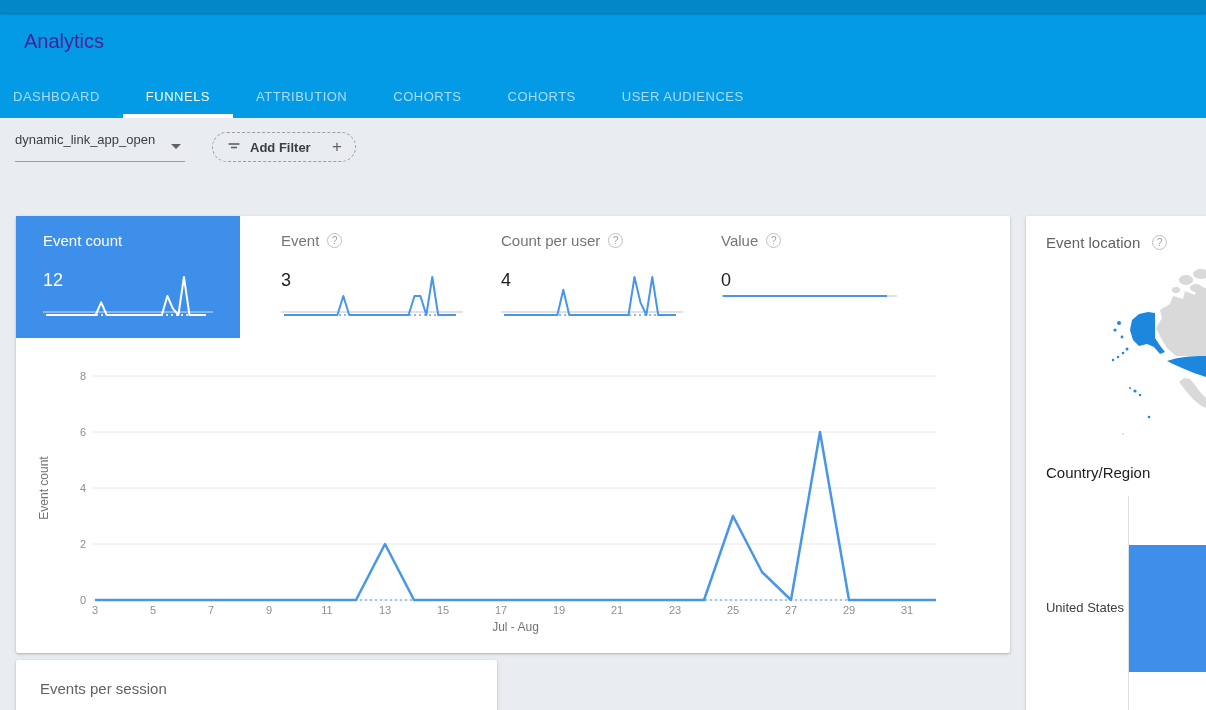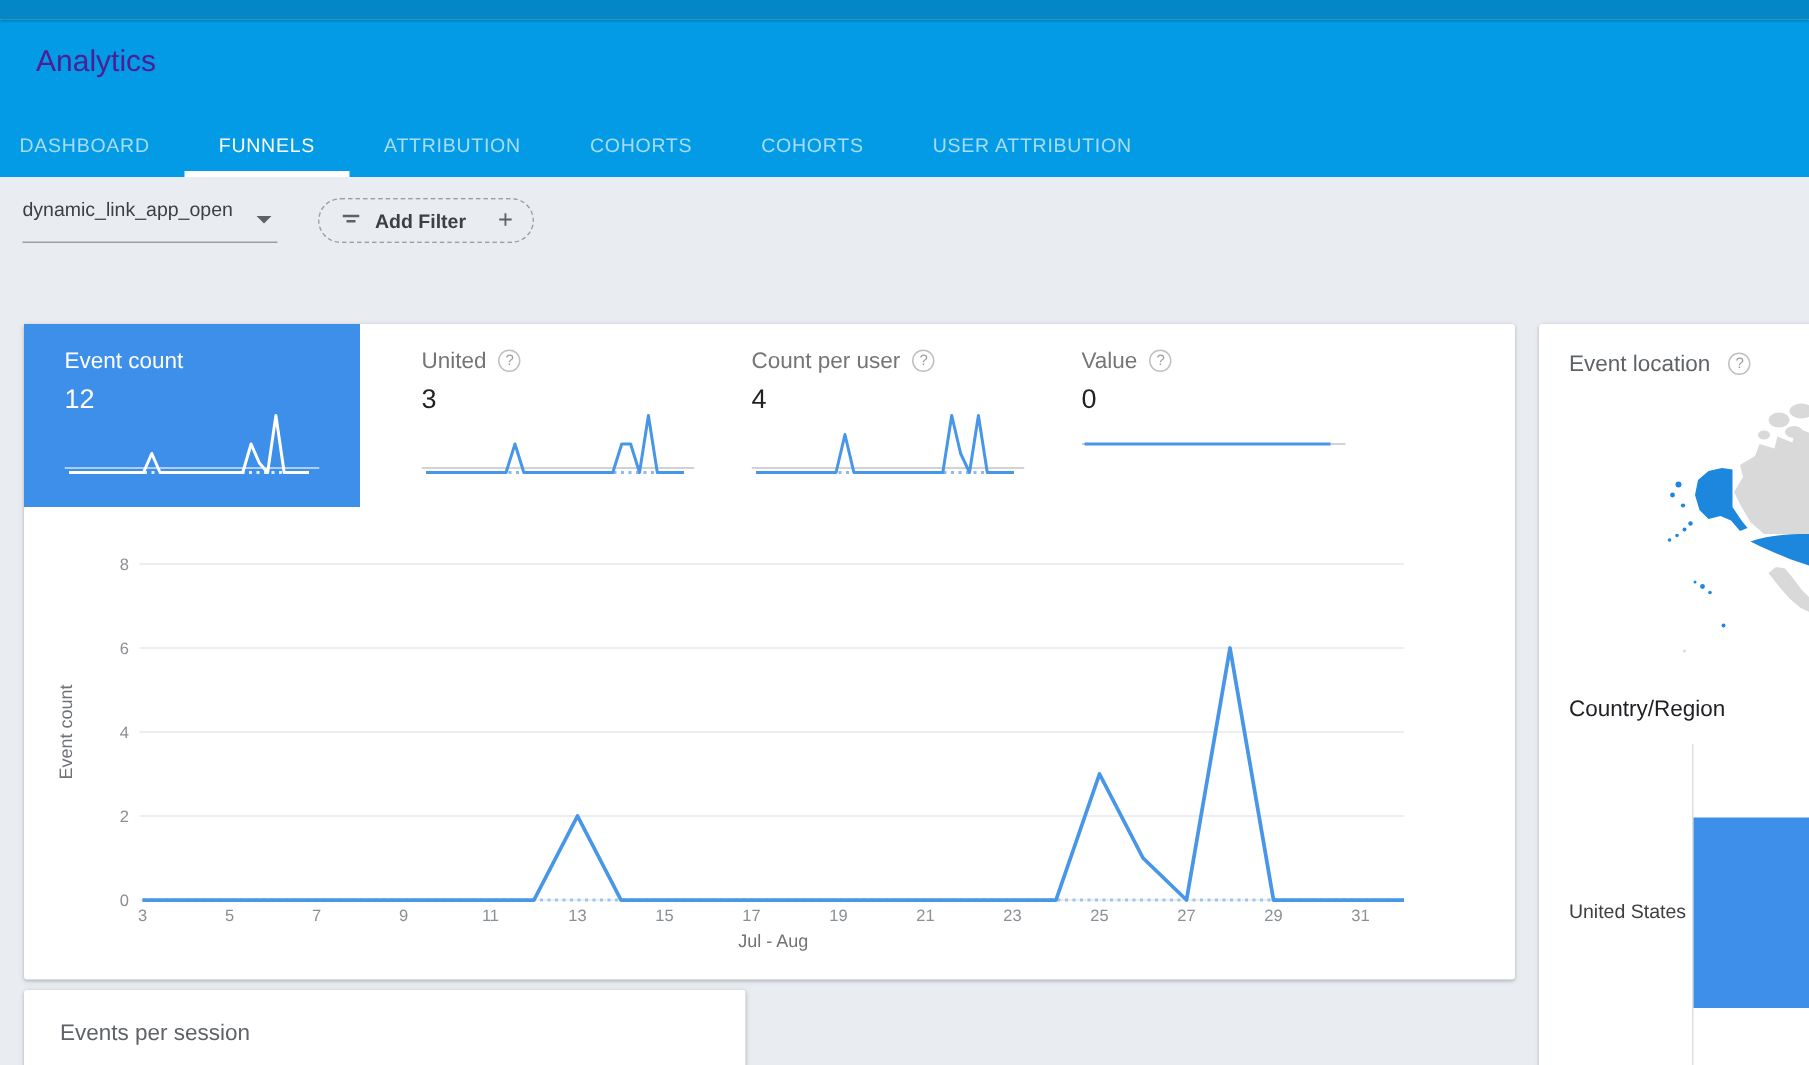--- a/index.html
+++ b/index.html
@@ -36,21 +36,21 @@
           box-shadow:0 1px 2px rgba(0,0,0,.18), 0 1px 4px rgba(0,0,0,.1); }
   .main-card   { left:16px; top:216px; width:994px; height:437px;padding-left:48px; }
   .right-card  { left:1026px; top:216px; width:220px; height:520px; overflow:hidden; }
   .bottom-card { left:16px; top:660px; width:481px; height:80px; }
 
   
   .metric-tile { position:absolute; top:0; height:122px; width:220px; padding:16px 0 0 25px; cursor:pointer; }
   .metric-tile.selected { width:224px; background:var(--accent,#3e8fe9); padding-left:27px; }
   .metric-label { display:flex; align-items:center; gap:8px; font-size:15px; color:#757575; }
   .metric-tile.selected .metric-label { color:#fff; }
-  .metric-value { margin-top:7px; font-size:18px; color:#212121; }
+  .metric-value { margin-top:21px; font-size:18px; color:#212121; }
   .metric-tile.selected .metric-value { color:#fff; }
   .help { width:15px; height:15px; border:1px solid #c0c0c0; border-radius:50%; color:#9e9e9e;
           font-size:10px; line-height:13px; display:inline-flex; align-items:center; justify-content:center; cursor:pointer; flex:0 0 auto; }
   .spark { position:absolute; left:25px; top:52px; }
   .metric-tile.selected .spark { left:27px; }
   .spark .axisline { stroke:#c3c3c3; stroke-width:1; }
   .spark .dots { stroke:#8db9ee; stroke-width:2; stroke-dasharray:2,3; fill:none; }
   .spark .line { stroke:var(--chart-line,#4796e8); stroke-width:2; fill:none; stroke-linejoin:round; }
   .metric-tile.selected .spark .axisline { stroke:rgba(255,255,255,.75); }
   .metric-tile.selected .spark .dots { stroke:rgba(255,255,255,.85); }
@@ -84,21 +84,21 @@
 
 <div class="top-strip"></div>
 <div class="header">
   <div class="app-title">Analytics</div>
   <nav class="tabs">
     <a class="tab">DASHBOARD</a>
     <a class="tab active">FUNNELS</a>
     <a class="tab">ATTRIBUTION</a>
     <a class="tab">COHORTS</a>
     <a class="tab">COHORTS</a>
-    <a class="tab">USER ATTRIBUTION</a>
+    <a class="tab">USER AUDIENCES</a>
   </nav>
 </div>
 
 <div class="event-select">
   <span class="val">dynamic_link_app_open</span>
   <span class="dd-arrow"></span>
 </div>
 <button class="add-filter">
   <svg class="filter-ic" width="16" height="16" viewBox="0 0 16 16">
     <line x1="2.5" y1="5" x2="13.5" y2="5"></line>
@@ -117,21 +117,21 @@
     <div class="metric-value">12</div>
     <svg class="spark" width="170" height="62">
         <line class="axisline" x1="0" x2="170" y1="44" y2="44"></line>
         <line class="dots" x1="3" x2="163" y1="47" y2="47"></line>
         <polyline class="line" points="3,47 8.517241379310345,47 14.03448275862069,47 19.551724137931036,47 25.06896551724138,47 30.586206896551722,47 36.10344827586207,47 41.62068965517241,47 47.13793103448276,47 52.6551724137931,47 58.172413793103445,34.333333333333336 63.689655172413794,47 69.20689655172414,47 74.72413793103448,47 80.24137931034483,47 85.75862068965517,47 91.27586206896552,47 96.79310344827586,47 102.3103448275862,47 107.82758620689656,47 113.34482758620689,47 118.86206896551724,47 124.37931034482759,28 129.89655172413794,40.666666666666664 135.41379310344828,47 140.93103448275863,9 146.44827586206895,47 151.9655172413793,47 157.48275862068965,47 163,47"></polyline>
       </svg>
   </div>
 
   <div class="metric-tile" style="left:240px">
     <div class="metric-label">
-      <span>United</span>
+      <span>Event</span>
       <span class="help">?</span>
     </div>
     <div class="metric-value">3</div>
     <svg class="spark" width="182" height="62">
         <line class="axisline" x1="0" x2="182" y1="44" y2="44"></line>
         <line class="dots" x1="3" x2="175" y1="47" y2="47"></line>
         <polyline class="line" points="3,47 8.931034482758621,47 14.862068965517242,47 20.79310344827586,47 26.724137931034484,47 32.6551724137931,47 38.58620689655172,47 44.51724137931034,47 50.44827586206897,47 56.37931034482759,47 62.310344827586206,28 68.24137931034483,47 74.17241379310344,47 80.10344827586206,47 86.03448275862068,47 91.96551724137932,47 97.89655172413794,47 103.82758620689656,47 109.75862068965517,47 115.6896551724138,47 121.62068965517241,47 127.55172413793103,47 133.48275862068965,28 139.41379310344828,28 145.3448275862069,47 151.27586206896552,9 157.20689655172413,47 163.13793103448276,47 169.06896551724137,47 175,47"></polyline>
       </svg>
   </div>
 

